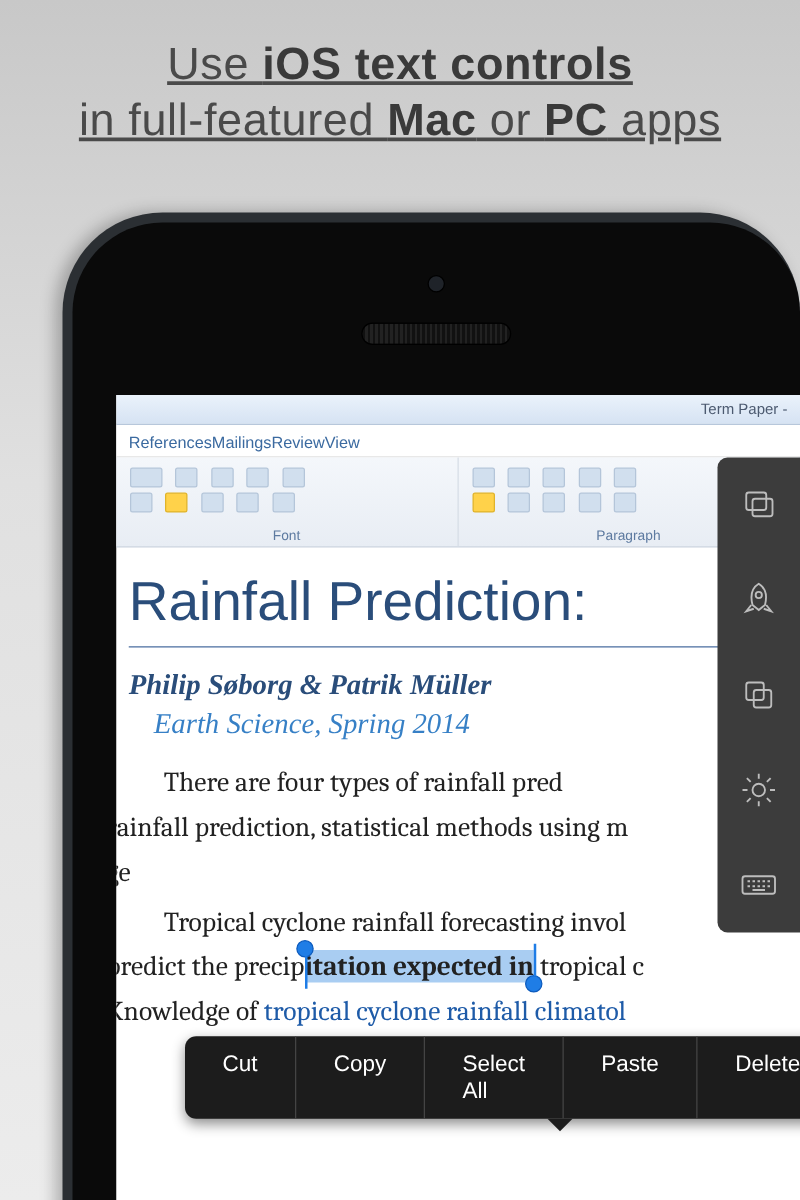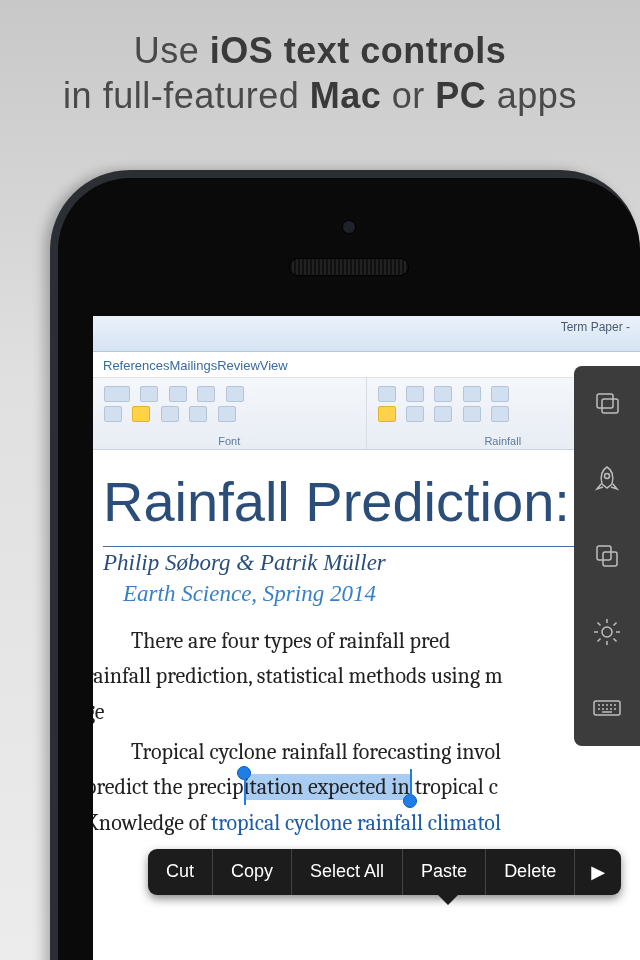--- a/index.html
+++ b/index.html
@@ -12,20 +12,21 @@
     position: relative;
   }
   .headline {
     text-align: center;
     padding-top: 28px;
     color: #4a4a4a;
     font-weight: 300;
     font-size: 36px;
     line-height: 1.25;
     letter-spacing: 0.5px;
+    text-decoration: underline;
   }
   .headline strong { font-weight: 600; color: #3a3a3a; }
 
   
   .phone {
     position: absolute;
     left: 50px;
     top: 170px;
     width: 590px;
     height: 820px;
@@ -63,21 +64,21 @@
     top: 138px;
     left: 35px;
     right: 0;
     bottom: 0;
     background: #fff;
     overflow: hidden;
   }
 
   
   .titlebar {
-    height: 36px;
+    height: 24px;
     background: linear-gradient(#eaf2fb,#d6e3f3);
     border-bottom: 1px solid #b7c7db;
     font-size: 12px;
     color: #4c5a70;
     text-align: right;
     padding: 4px 10px 0 0;
     filter: blur(.4px);
   }
   .ribbon-tabs {
     height: 26px;
@@ -124,32 +125,34 @@
   .doc {
     padding: 14px 0 0 10px;
     font-family: Georgia, "Times New Roman", serif;
     color: #222;
     line-height: 1.35;
     font-size: 22px;
     filter: blur(.2px);
   }
   .doc-title {
     font-family: "Segoe UI", Arial, sans-serif;
-    font-size: 56px;
+    font-size: 44px;
     font-weight: 300;
     color: #2a4d7a;
     border-bottom: 1px solid #4a6da0;
     padding-bottom: 6px;
+    margin-bottom: 14px;
     white-space: nowrap;
   }
   .doc-author {
     font-style: italic;
     color: #2a4d7a;
     font-size: 23px;
     font-family: "Palatino", Georgia, serif;
+    font-weight: bold;
   }
   .doc-sub {
     font-style: italic;
     color: #3780c6;
     font-size: 23px;
     font-family: "Palatino", Georgia, serif;
     margin-bottom: 18px;
     margin-left: 20px;
   }
   .doc-h2 {
@@ -164,20 +167,21 @@
     font-size: 22px;
     text-indent: 28px;
     margin-bottom: 6px;
     white-space: nowrap;
   }
   .doc .noindent { text-indent: -18px; }
   .doc a { color: #1e5ba8; text-decoration: none; }
   .sel {
     background: #a9cdf2;
     position: relative;
+    font-weight: bold;
   }
   .handle {
     position: absolute;
     width: 14px; height: 14px;
     background: #1f7de6;
     border-radius: 50%;
     border: 1px solid #0d5bbd;
   }
   .handle.left { left: -7px; top: -8px; }
   .handle.left::after {
@@ -197,21 +201,21 @@
     bottom: 95px;
     display: flex;
     background: #1c1c1c;
     border-radius: 9px;
     box-shadow: 0 4px 10px rgba(0,0,0,.45);
     z-index: 5;
   }
   .edit-menu .itm {
     color: #fff;
     font-size: 18px;
-    padding: 12px 18px;
+    padding: 12px 30px;
     border-right: 1px solid #444;
     cursor: pointer;
     font-family: -apple-system, "Helvetica Neue", Arial, sans-serif;
   }
   .edit-menu .itm:last-child { border-right:none; padding:12px 16px; }
   .edit-menu::after {
     content:"";
     position: absolute;
     bottom: -10px;
     left: 290px;
@@ -291,21 +295,21 @@
           <span class="rbtn"></span>
           <span class="rbtn"></span>
           <span class="rbtn"></span>
           <span class="rbtn"></span>
           <br>
           <span class="rbtn yellow"></span>
           <span class="rbtn"></span>
           <span class="rbtn"></span>
           <span class="rbtn"></span>
           <span class="rbtn"></span>
-          <div class="label">Rainfall</div>
+          <div class="label">Paragraph</div>
         </div>
       </div>
 
       <div class="doc">
         <div class="doc-title">Rainfall Prediction:</div>
         <div class="doc-author">Philip Søborg &amp; Patrik Müller</div>
         <div class="doc-sub">Earth Science, Spring 2014</div>
         <p>There are four types of rainfall pred</p>
         <p class="noindent">rainfall prediction, statistical methods using m</p>
         <p class="noindent" style="margin-bottom:10px;">ge</p>

